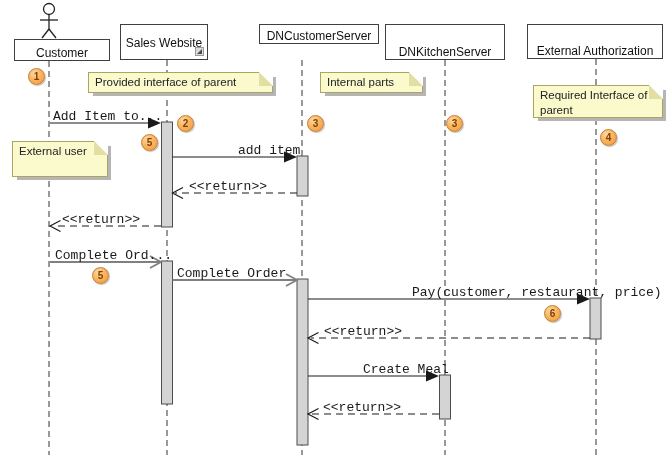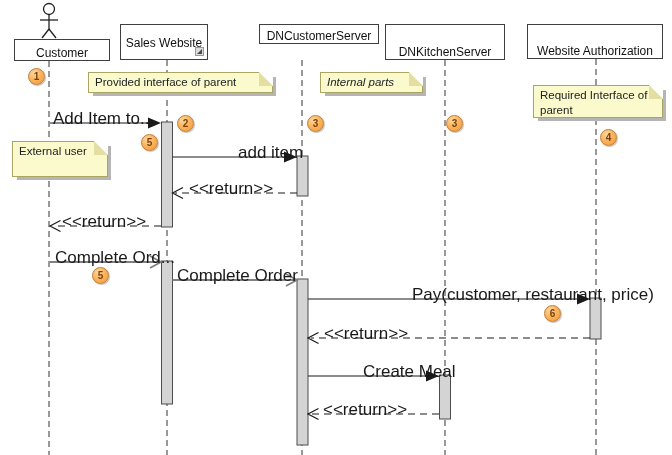--- a/index.html
+++ b/index.html
@@ -40,21 +40,21 @@
   
   .badge{
     position:absolute;width:17px;height:17px;border-radius:50%;box-sizing:border-box;
     background:radial-gradient(circle at 35% 28%, #FDD9A0 0%, #FAB45F 45%, #F49A39 100%);
     border:1px solid #BE7D35;color:#7C4007;font-size:10px;font-weight:bold;
     display:flex;align-items:center;justify-content:center;
     box-shadow:1px 1px 1px rgba(0,0,0,0.25);
   }
 
   
-  .msg-label{position:absolute;font-size:17px;color:#1a1a1a;white-space:nowrap;}
+  .msg-label{position:absolute;font-size:13px;color:#1a1a1a;white-space:nowrap;font-family:Liberation Mono, monospace;}
 </style>
 </head>
 <body>
 
 <div id="canvas">
 
   <svg id="strokes" width="672" height="455" viewBox="0 0 672 455">
 
     <g stroke="#222" stroke-width="1.3" fill="none">
       <circle cx="49" cy="9" r="5.5"></circle>
@@ -122,27 +122,27 @@
     <span>Sales Website</span>
     <span class="box-icon"></span>
   </div>
   <div class="head-box" style="left:251px;top:24px;width:120px;height:20px;margin-left:8px;">
     <span>DNCustomerServer</span>
   </div>
   <div class="head-box" style="left:385px;top:24px;width:120px;height:36px;">
     <span>DNKitchenServer</span>
   </div>
   <div class="head-box" style="left:527px;top:24px;width:136px;height:35px;">
-    <span>Website Authorization</span>
+    <span>External Authorization</span>
   </div>
 
   <div class="note" style="left:88px;top:72px;width:185px;height:21px;">
     <span>Provided interface of parent</span>
   </div>
-  <div class="note" style="left:320px;top:72px;width:103px;height:21px;font-style:italic;">
+  <div class="note" style="left:320px;top:72px;width:103px;height:21px;">
     <span>Internal parts</span>
   </div>
   <div class="note" style="left:533px;top:85px;width:130px;height:33px;">
     <span>Required Interface of parent</span>
   </div>
   <div class="note" style="left:12px;top:141px;width:96px;height:36px;">
     <span>External user</span>
   </div>
 
   <div class="msg-label" style="left:53px;top:109px;">Add Item to...</div>

